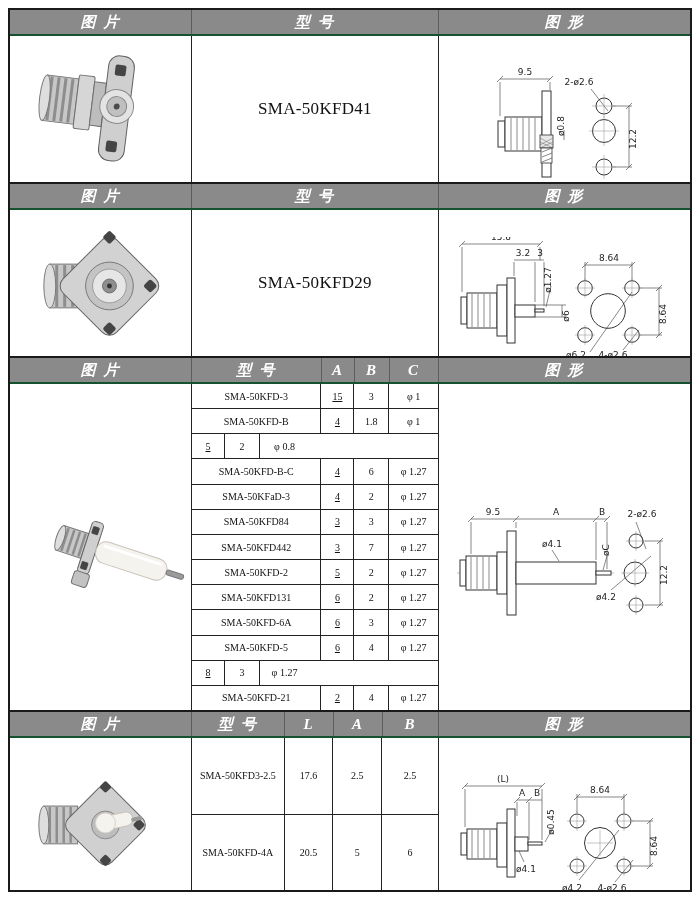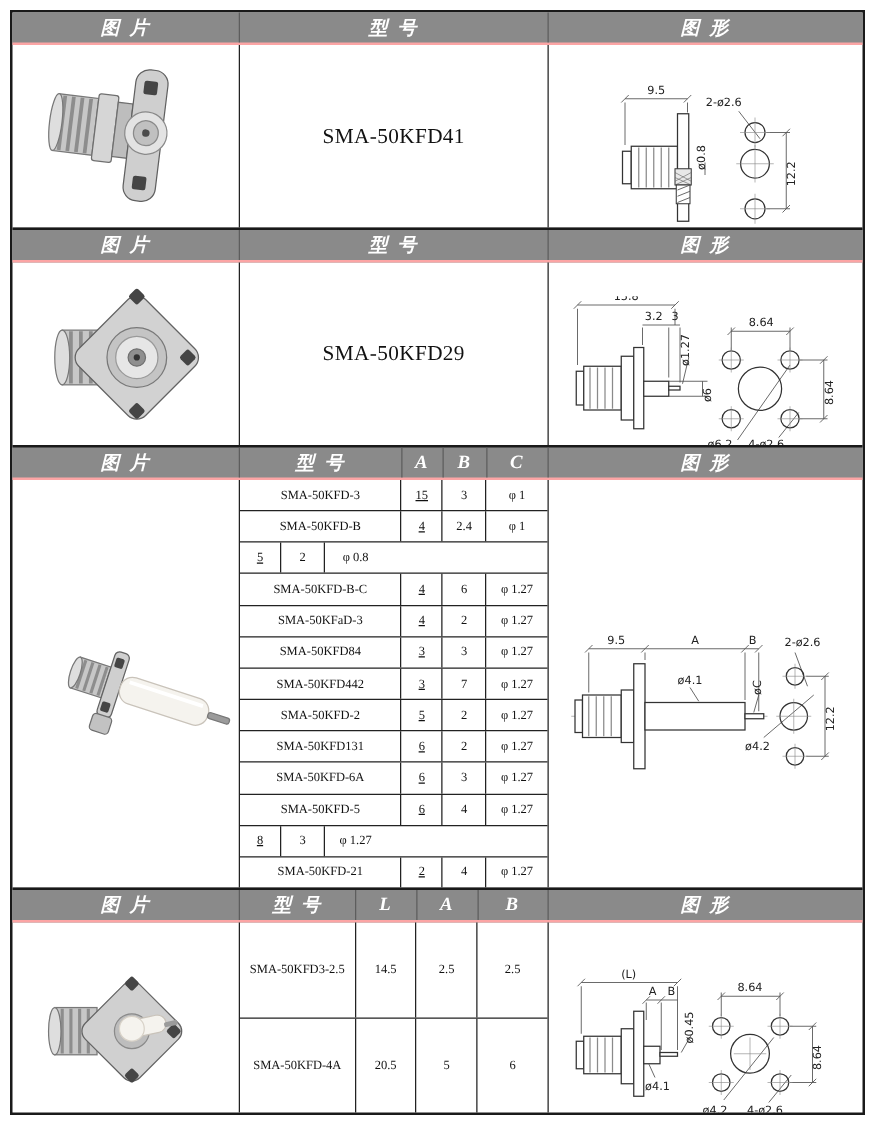--- a/index.html
+++ b/index.html
@@ -1,18 +1,18 @@
 <!DOCTYPE html>
 <html><head>
 <meta charset="utf-8">
 <style>
   html,body{margin:0;padding:0;background:#fff;}
   body{width:700px;height:900px;position:relative;font-family:"Liberation Serif",serif;color:#111;}
   .frame{position:absolute;left:8px;top:8px;width:684px;height:884px;border:2px solid #1a1a1a;box-sizing:border-box;background:#fff;display:flex;flex-direction:column;}
-  .hdr{display:flex;background:#8a8a8a;height:26px;flex:0 0 26px;border-bottom:2px solid #fca5a5;box-sizing:border-box;}
+  .hdr{display:flex;background:#8a8a8a;height:26px;flex:0 0 26px;border-bottom:2px solid #14532d;box-sizing:border-box;}
   .hdr.mid{border-top:2px solid #1a1a1a;height:28px;flex:0 0 28px;}
   .hcell{display:flex;align-items:center;justify-content:center;color:#fff;font-style:italic;font-weight:bold;
          font-family:"Liberation Sans",sans-serif;font-size:15px;letter-spacing:2px;border-right:1px solid #5d5d5d;box-sizing:border-box;}
   .hcell:last-child{border-right:none;}
   .row{display:flex;box-sizing:border-box;}
   .cell{border-right:1px solid #222;box-sizing:border-box;position:relative;overflow:hidden;display:flex;align-items:center;justify-content:center;}
   .cell:last-child{border-right:none;margin-top:27px;}
   .model{font-size:17px;letter-spacing:0.3px;}
   .tblcol{display:flex;flex-direction:column;box-sizing:border-box;border-right:1px solid #222;}
   .trow{display:flex;flex:1;border-bottom:1px solid #222;box-sizing:border-box;}
@@ -264,21 +264,21 @@
     <div class="tblcol" style="width:247px">
       <div class="trow">
           <div class="tm">SMA-50KFD-3</div>
           <div class="ta">15</div>
           <div class="tb">3</div>
           <div class="tc">φ 1</div>
         </div>
       <div class="trow">
           <div class="tm">SMA-50KFD-B</div>
           <div class="ta">4</div>
-          <div class="tb">2.4</div>
+          <div class="tb">1.8</div>
           <div class="tc">φ 1</div>
         </div>
       <div class="trow">
           <div class="ta">5</div>
           <div class="tb">2</div>
           <div class="tc">φ 0.8</div>
         </div>
       <div class="trow">
           <div class="tm">SMA-50KFD-B-C</div>
           <div class="ta">4</div>
@@ -429,21 +429,21 @@
         <rect x="125" y="82" width="9" height="9" rx="2" transform="rotate(45 129 87)" fill="#454545"></rect>
         <circle cx="96" cy="87" r="14" fill="#bdbdbd" stroke="#8a8a8a"></circle>
         <rect x="98" y="78" width="26" height="14" rx="7" transform="rotate(-12 98 85)" fill="#f5f3ee" stroke="#c9c3ba"></rect>
         <circle cx="96" cy="85" r="10" fill="#f5f3ee" stroke="#d8d2c8"></circle>
         <rect x="122" y="80" width="11" height="4" rx="1.5" transform="rotate(-12 122 82)" fill="#9b9b9b"></rect>
       </svg>
     </div>
     <div class="tblcol" style="width:247px">
       <div class="trow">
         <div class="s4m">SMA-50KFD3-2.5</div>
-        <div class="s4l">14.5</div>
+        <div class="s4l">17.6</div>
         <div class="s4a">2.5</div>
         <div class="s4b">2.5</div>
       </div>
       <div class="trow">
         <div class="s4m">SMA-50KFD-4A</div>
         <div class="s4l">20.5</div>
         <div class="s4a">5</div>
         <div class="s4b">6</div>
       </div>
     </div>

